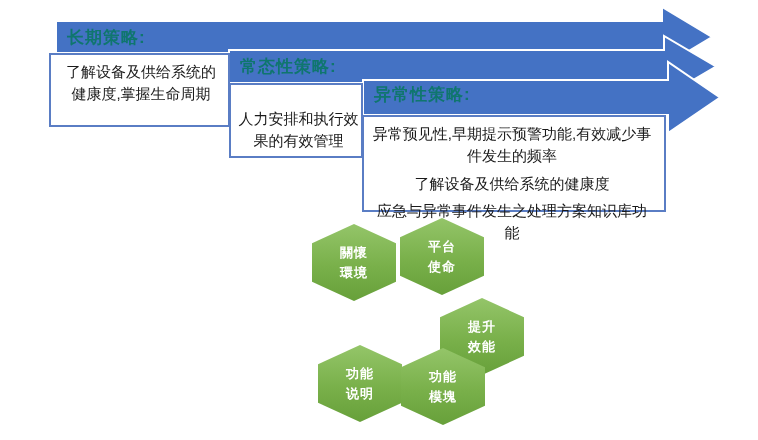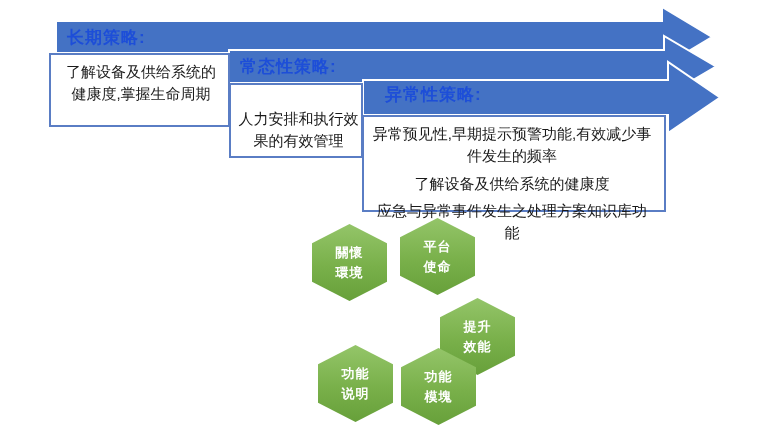--- a/index.html
+++ b/index.html
@@ -24,46 +24,46 @@
   }
   .arrow {
     fill: #4472C4;
     stroke: #ffffff;
     stroke-width: 2;
   }
   .banner-title {
     position: absolute;
     display: flex;
     align-items: center;
-    color: #1d4ed8;
+    color: #0f766e;
     font-weight: bold;
     font-size: 17px;
     letter-spacing: 1px;
     white-space: nowrap;
   }
   .banner-title.t1 { left: 67px;  top: 21px; height: 32px; }
   .banner-title.t2 { left: 240px; top: 50px; height: 33px; text-align: center; }
-  .banner-title.t3 { left: 374px; top: 80px; height: 29px; margin-left: 11px; }
+  .banner-title.t3 { left: 374px; top: 80px; height: 29px; }
   .box {
     position: absolute;
     background: #ffffff;
     border: 2px solid #5a7dc4;
     box-sizing: border-box;
     color: #1a1a1a;
     font-size: 15px;
     line-height: 1.45;
   }
   .box p { margin: 1px 0 6px 0; text-align: center; }
   .box p:last-child { margin-bottom: 0; }
   .box.b1 { left: 49px;  top: 53px;  width: 181px; height: 74px; padding: 5px 5px 4px 8px; }
   .box.b2 { left: 229px; top: 83px;  width: 134px; height: 75px; padding: 22px 2px 4px 7px; }
   .box.b3 { left: 362px; top: 115px; width: 304px; height: 97px; padding: 5px 12px 4px 8px; }
   .hex {
     position: absolute;
-    width: 75px;
+    width: 84px;
     height: 77px;
     clip-path: polygon(50% 0%, 100% 25%, 100% 75%, 50% 100%, 0% 75%, 0% 25%);
     background: linear-gradient(180deg, #94c569 0%, #79b04a 55%, #67a03a 100%);
     display: flex;
     align-items: center;
     justify-content: center;
     text-align: center;
     color: #ffffff;
     font-size: 13px;
     font-weight: bold;

